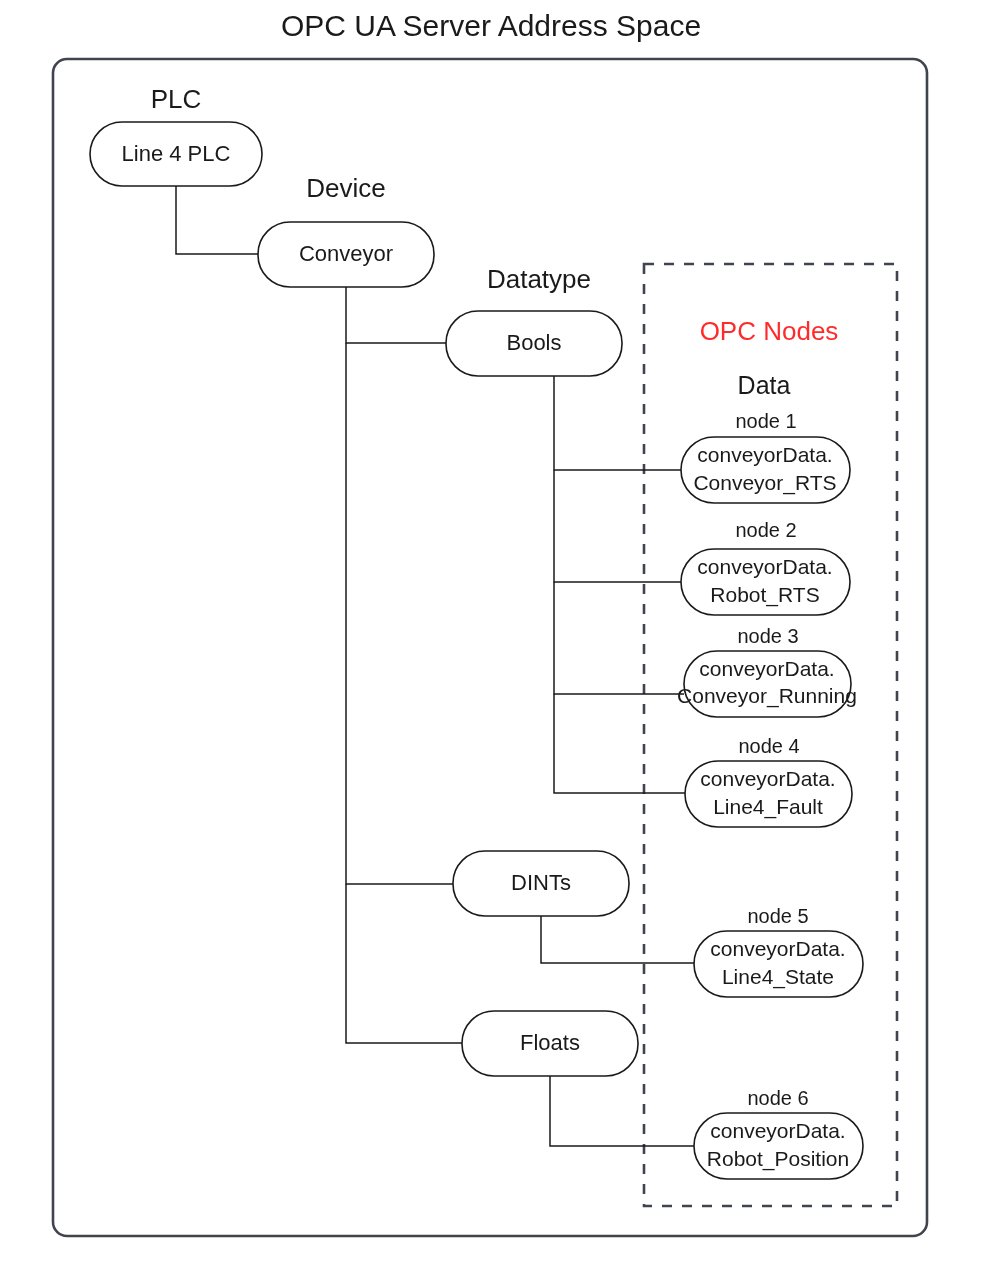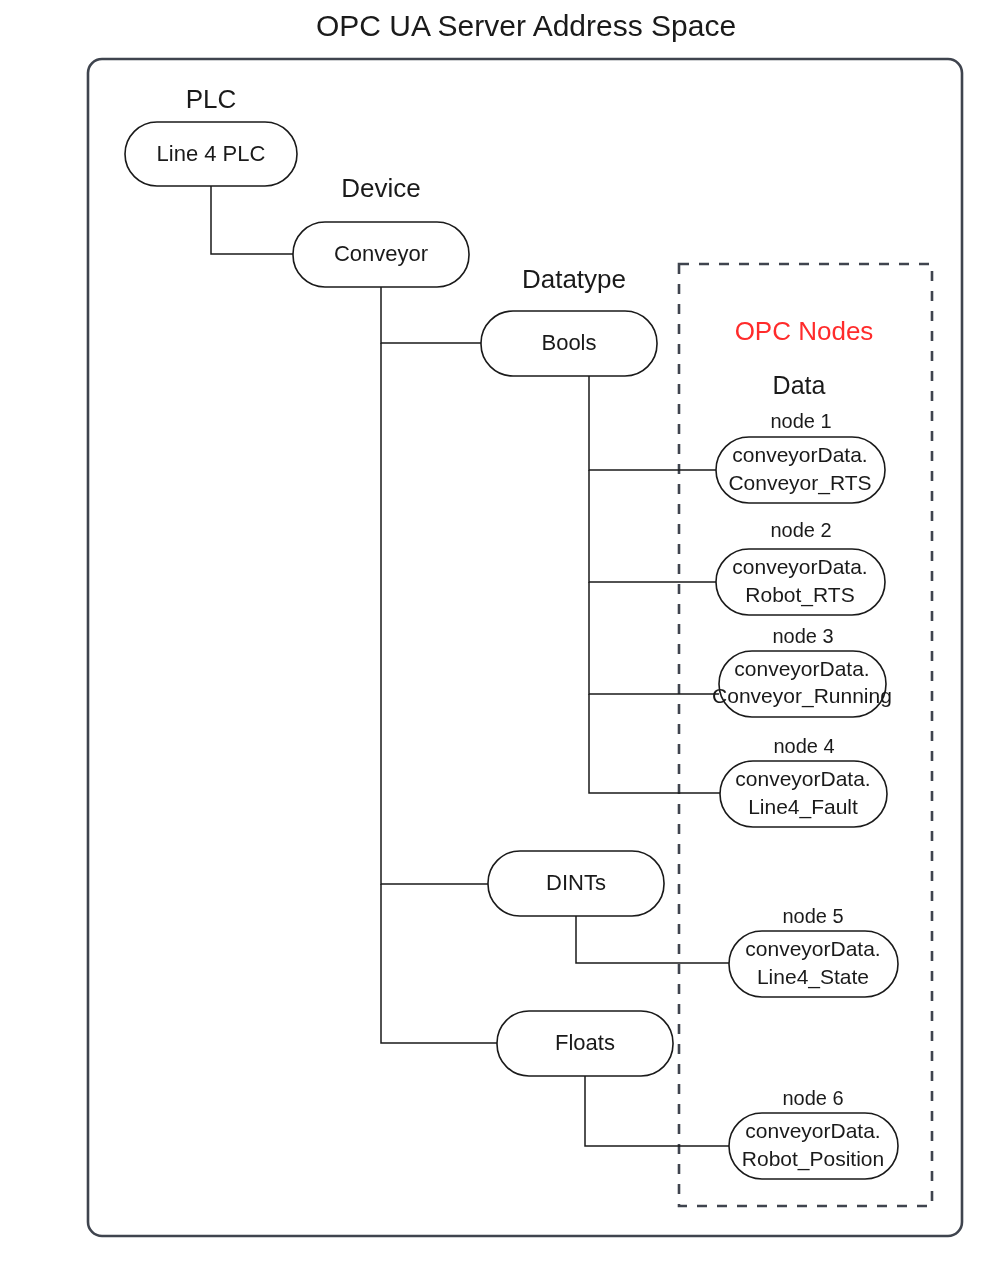--- a/index.html
+++ b/index.html
@@ -10,21 +10,20 @@
   body {
     width: 982px;
     height: 1265px;
     font-family: "Liberation Sans", sans-serif;
     overflow: hidden;
   }
   #diagram-root {
     position: relative;
     width: 832px;
     height: 1265px;
-    margin-left: 35px;
   }
   svg.canvas {
     position: absolute;
     top: 0;
     left: 0;
     width: 982px;
     height: 1265px;
   }
   .node-rect {
     fill: #ffffff;

